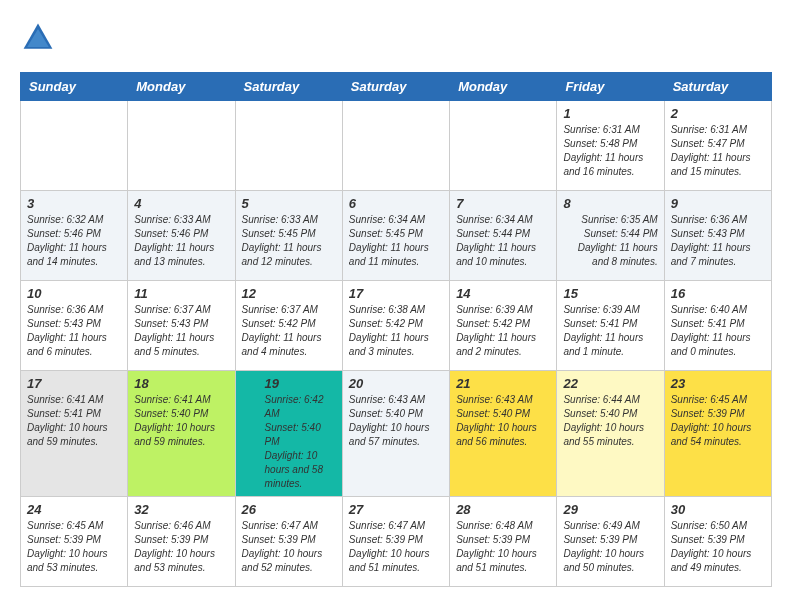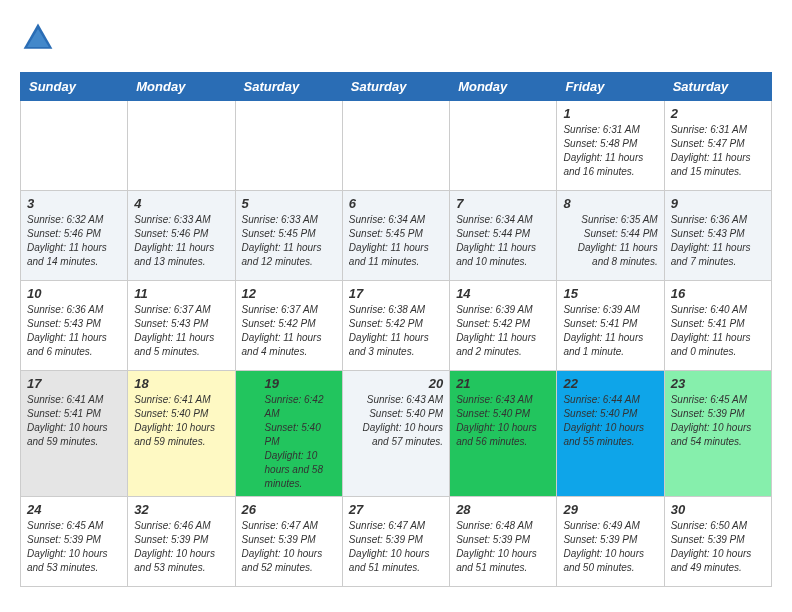--- a/index.html
+++ b/index.html
@@ -234,51 +234,51 @@
 Daylight: 11 hours and 0 minutes.</div>
         </td>
       </tr>
       <tr>
         <td style="background: #e5e5e5;">
           <span class="day-number">17</span>
           <div class="day-info" style="white-space: pre-line;">Sunrise: 6:41 AM
 Sunset: 5:41 PM
 Daylight: 10 hours and 59 minutes.</div>
         </td>
-        <td style="background: #fef9c3; margin-top: 48px;">
+        <td style="background: #bef264; margin-top: 48px;">
           <span class="day-number">18</span>
           <div class="day-info" style="white-space: pre-line;">Sunrise: 6:41 AM
 Sunset: 5:40 PM
 Daylight: 10 hours and 59 minutes.</div>
         </td>
-        <td style="background: #22c55e; padding-left: 29px;">
+        <td style="background: #14b8a6; padding-left: 29px;">
           <span class="day-number">19</span>
           <div class="day-info" style="white-space: pre-line;">Sunrise: 6:42 AM
 Sunset: 5:40 PM
 Daylight: 10 hours and 58 minutes.</div>
         </td>
-        <td style="background: rgb(240, 244, 248); text-align: right;">
+        <td style="background: rgb(240, 244, 248);">
           <span class="day-number">20</span>
           <div class="day-info" style="white-space: pre-line;">Sunrise: 6:43 AM
 Sunset: 5:40 PM
 Daylight: 10 hours and 57 minutes.</div>
         </td>
-        <td style="background: #22c55e;">
+        <td style="background: #fde047;">
           <span class="day-number">21</span>
           <div class="day-info" style="white-space: pre-line;">Sunrise: 6:43 AM
 Sunset: 5:40 PM
 Daylight: 10 hours and 56 minutes.</div>
         </td>
-        <td style="background: #0ea5e9;">
+        <td style="background: #fef9c3;">
           <span class="day-number">22</span>
           <div class="day-info" style="white-space: pre-line;">Sunrise: 6:44 AM
 Sunset: 5:40 PM
 Daylight: 10 hours and 55 minutes.</div>
         </td>
-        <td style="background: #86efac; margin-top: 44px;">
+        <td style="background: #fde047; margin-top: 44px;">
           <span class="day-number">23</span>
           <div class="day-info" style="white-space: pre-line;">Sunrise: 6:45 AM
 Sunset: 5:39 PM
 Daylight: 10 hours and 54 minutes.</div>
         </td>
       </tr>
       <tr>
         <td>
           <span class="day-number">24</span>
           <div class="day-info" style="white-space: pre-line;">Sunrise: 6:45 AM

